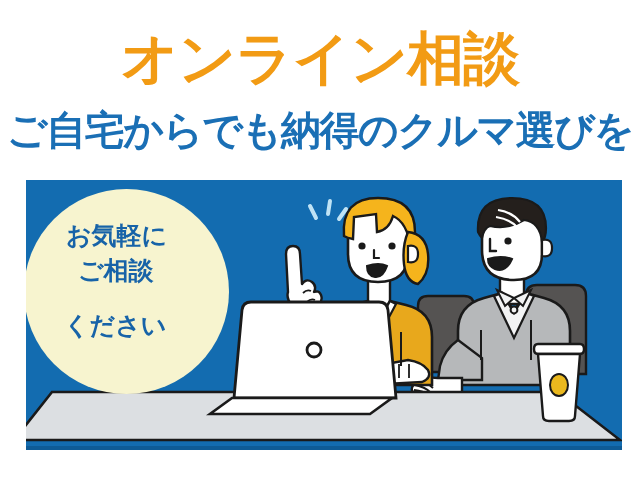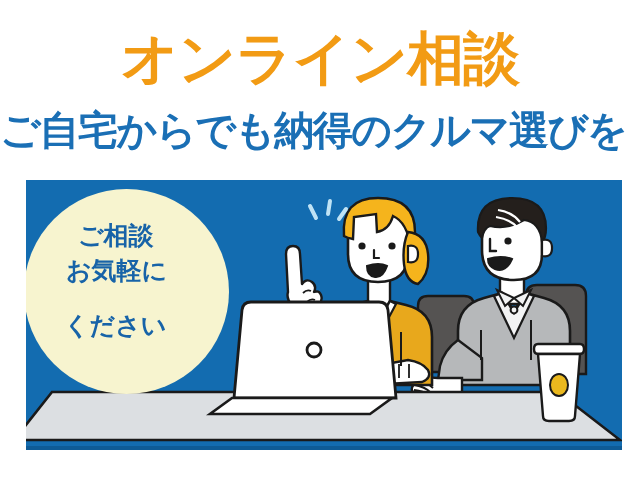--- a/index.html
+++ b/index.html
@@ -34,21 +34,21 @@
     line-height: 64px;
     letter-spacing: -1px;
     color: #f29b14;
     white-space: nowrap;
   }
   .subhead {
     position: absolute;
     left: 0;
     top: 105px;
     width: 640px;
-    text-align: left;
+    text-align: center;
     font-weight: bold;
     font-size: 40px;
     line-height: 50px;
     letter-spacing: -1.5px;
     color: #1a6fb5;
     white-space: nowrap;
   }
 
   
   .panel {
@@ -217,20 +217,20 @@
       <g>
         <path d="M512 164 h42 q4 0 4 5 q0 5 -4 5 h-42 q-4 0 -4 -5 q0 -5 4 -5 z" fill="#ffffff" stroke="#1a1a1a" stroke-width="2.4"></path>
         <path d="M512 174 l5 62 q0 5 6 5 h20 q6 0 6 -5 l5 -62 z" fill="#ffffff" stroke="#1a1a1a" stroke-width="2.4"></path>
         <ellipse cx="533" cy="205" rx="9" ry="11" fill="#eab81e" stroke="#1a1a1a" stroke-width="2"></ellipse>
       </g>
 
     </svg>
 
     <div class="badge-circle" style="background: rgb(247, 244, 207);"></div>
     <div class="badge-text" style="color: rgb(23, 99, 168);">
+      <span class="badge-line l1">お気軽に</span>
       <span class="badge-line l2">ご相談</span>
-      <span class="badge-line l1">お気軽に</span>
       <span class="badge-line l3">ください</span>
     </div>
 
     <div class="panel-bottom-rule" style="background: rgb(14, 91, 150);"></div>
   </div>
 </div>
 
 </body></html>

